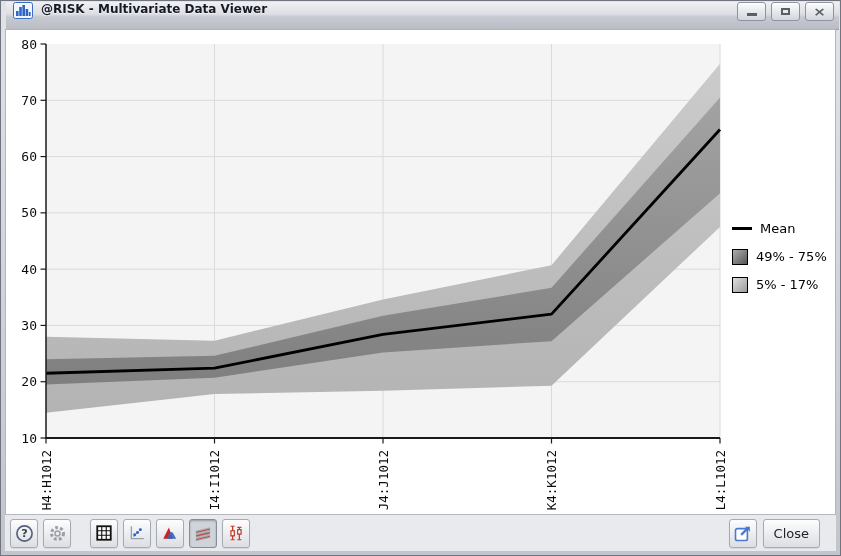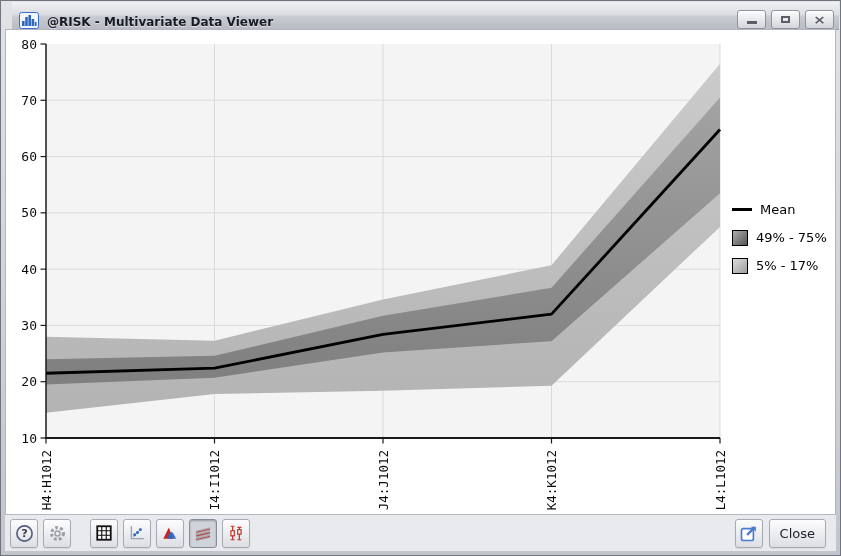--- a/index.html
+++ b/index.html
@@ -1,51 +1,51 @@
 <!DOCTYPE html>
 <html><head>
 <meta charset="utf-8">
 <style>
   html,body{margin:0;padding:0;background:#9a9da6;font-family:"DejaVu Sans",sans-serif;}
   .window{position:relative;width:841px;height:556px;box-sizing:border-box;
     border:1px solid #70747e;background:linear-gradient(#e2e3e7,#c3c5cc);overflow:hidden;}
   
-  .titlebar{position:absolute;left:11px;top:1px;right:1px;height:27px;
+  .titlebar{position:absolute;left:5px;top:1px;right:1px;height:27px;
     background:linear-gradient(#eef0f3 0%,#dcdee3 45%,#c8cad1 55%,#b9bcc4 100%);
-    border-bottom:1px solid #9b9ea8;display:flex;align-items:flex-end;}
+    border-bottom:1px solid #9b9ea8;display:flex;align-items:flex-start;}
   .app-icon{width:20px;height:17px;margin:0 8px 0 7px;display:flex;align-items:flex-end;}
   .title-text{font-size:12px;font-weight:bold;color:#171a24;text-shadow:0 1px 0 rgba(255,255,255,.55);}
   .win-controls{margin-left:auto;display:flex;gap:5px;padding-right:5px;}
   .win-btn{width:27px;height:17px;border:1px solid #8f939d;border-radius:3px;
     background:linear-gradient(#fcfdfe,#d2d5db);box-shadow:inset 0 1px 0 #fff;
     display:flex;align-items:center;justify-content:center;cursor:default;}
   .g-min{width:10px;height:3px;background:#5a5e67;margin-top:6px;}
   .g-max{width:9px;height:7px;border:2px solid #5a5e67;box-sizing:border-box;}
   .g-x{font-size:13px;font-weight:bold;color:#5a5e67;line-height:1;transform:scaleX(1.15);}
   
   .client{position:absolute;left:4px;top:28px;right:4px;bottom:4px;background:#ffffff;
     border:1px solid #b2b5bc;box-sizing:border-box;}
   .chart-layer{position:absolute;left:0;top:0;width:841px;height:556px;pointer-events:none;z-index:1;}
   
-  .legend{position:absolute;left:731px;top:200px;z-index:2;display:flex;flex-direction:column;gap:11px;justify-content:space-between;}
+  .legend{position:absolute;left:731px;top:219px;z-index:2;display:flex;flex-direction:column;gap:11px;justify-content:space-between;}
   .legend-row{display:flex;align-items:center;gap:8px;height:17px;}
   .sw-line{width:20px;height:3px;background:#000;}
   .sw-box{width:16px;height:16px;border:1px solid #000;box-sizing:border-box;}
   .sw-dark{background:linear-gradient(135deg,#adadad 0%,#565656 100%);}
   .sw-light{background:linear-gradient(135deg,#dedede 0%,#9c9c9c 100%);}
   .legend-label{font-size:13px;color:#000;white-space:nowrap;}
   
   .toolbar{position:absolute;left:4px;right:4px;bottom:4px;height:37px;background:#e9eaed;
     border-top:1px solid #b5b8bf;z-index:3;display:flex;align-items:center;box-sizing:border-box;}
   .tb-btn{width:26px;height:27px;border:1px solid #a6aab3;border-radius:3px;
     background:linear-gradient(#fdfdfe,#dcdee3);display:flex;align-items:center;justify-content:center;
     margin-left:5px;box-shadow:0 1px 1px rgba(0,0,0,.08);cursor:default;}
   .tb-btn.gap{margin-left:19px;}
   .tb-btn.selected{background:#cfd3da;border-color:#868c98;box-shadow:inset 0 1px 2px rgba(0,0,0,.25);}
-  .tb-right{margin-left:auto;display:flex;align-items:center;gap:6px;padding-right:10px;}
+  .tb-right{margin-left:auto;display:flex;align-items:center;gap:6px;padding-right:16px;}
   .close-btn{height:27px;padding:0 10px;border:1px solid #a6aab3;border-radius:3px;
     background:linear-gradient(#fdfdfe,#dcdee3);font-size:13px;color:#20222c;
     display:flex;align-items:center;box-shadow:0 1px 1px rgba(0,0,0,.08);cursor:default;}
 </style>
 </head>
 <body>
 
 <div class="window">
 
   <div class="titlebar">

